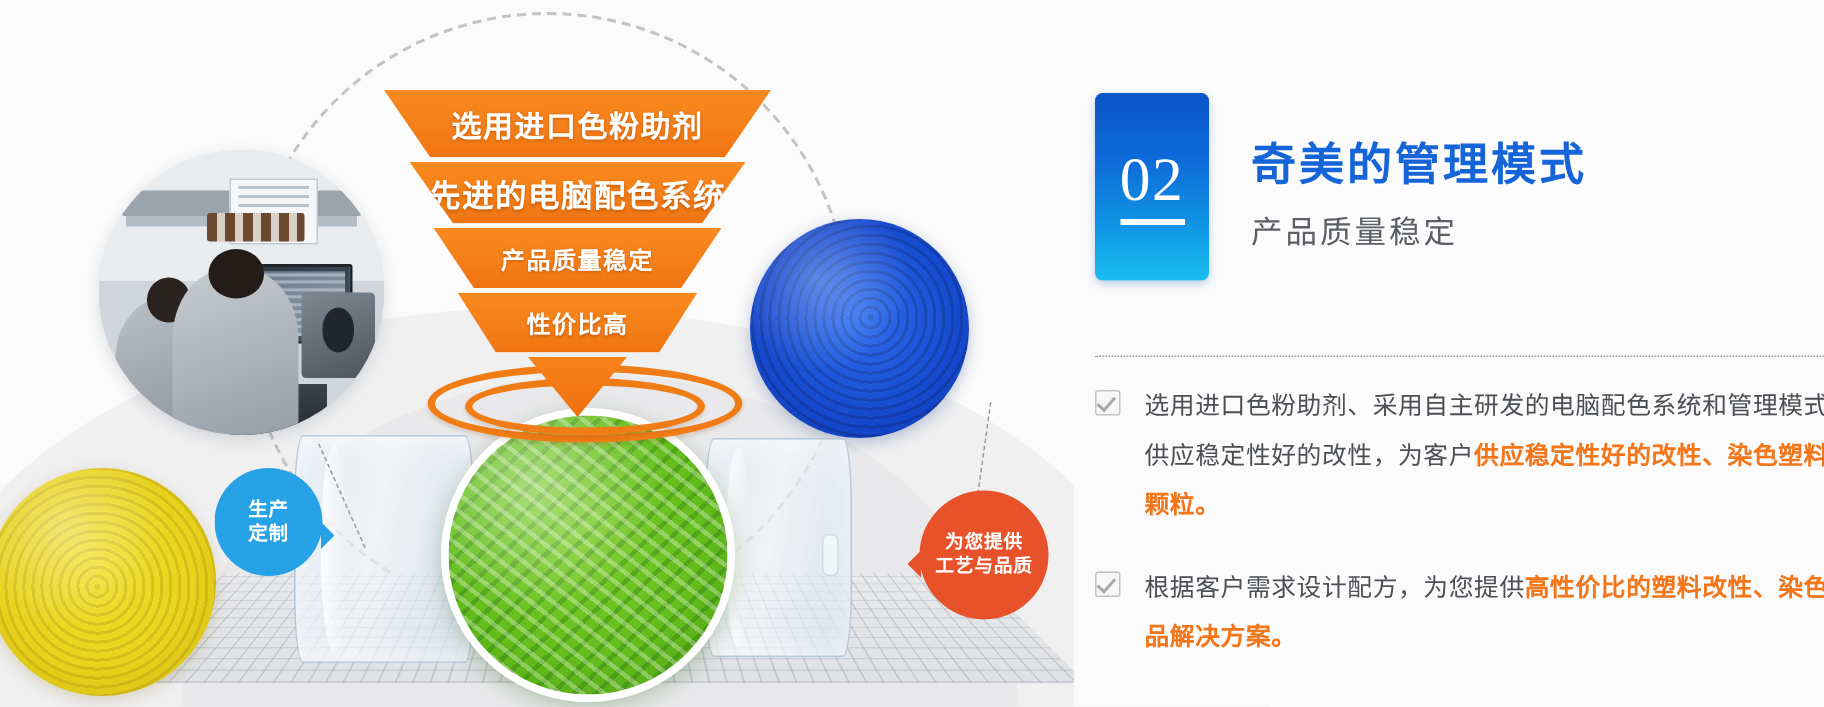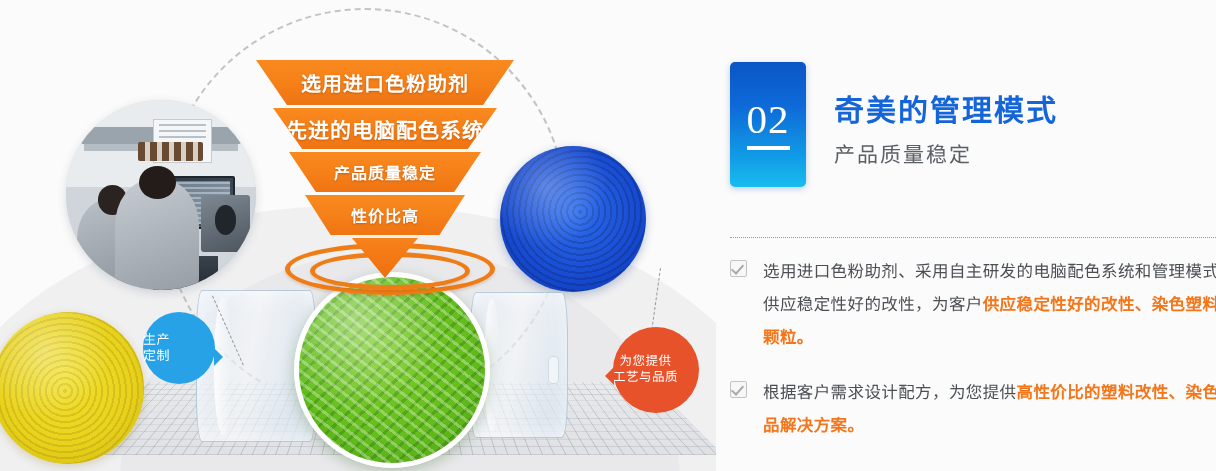--- a/index.html
+++ b/index.html
@@ -151,22 +151,22 @@
     background:
       radial-gradient(circle at 30% 24%,rgba(255,255,255,.40),transparent 46%),
       repeating-linear-gradient(38deg,rgba(255,255,255,.30) 0 3px,transparent 3px 9px),
       repeating-linear-gradient(-44deg,rgba(20,90,10,.26) 0 3px,transparent 3px 10px),
       radial-gradient(circle at 46% 42%,#7ccc2a,#63bd1c 58%,#4a9c12 100%);
     box-shadow:0 4px 14px rgba(40,90,20,.28);
   }
 
   
   .badge{
-    position:absolute;border-radius:50%;color:#fff;font-weight:normal;
-    display:flex;align-items:center;justify-content:flex-start;text-align:center;
+    position:absolute;border-radius:50%;color:#fff;font-weight:bold;
+    display:flex;align-items:center;justify-content:center;text-align:center;
     line-height:1.25;letter-spacing:.5px;
   }
   .badge.blue{left:143px;top:312px;width:72px;height:72px;background:#27a2e6;font-size:13px;}
   .badge.blue::after{content:"";position:absolute;right:-8px;top:36px;
     border:9px solid transparent;border-left-color:#27a2e6;border-right:0;}
   .badge.orange{left:613px;top:327px;width:86px;height:86px;background:#e8522a;font-size:12.5px;}
   .badge.orange::after{content:"";position:absolute;left:-8px;top:40px;
     border:9px solid transparent;border-right-color:#e8522a;border-left:0;}
 
   

